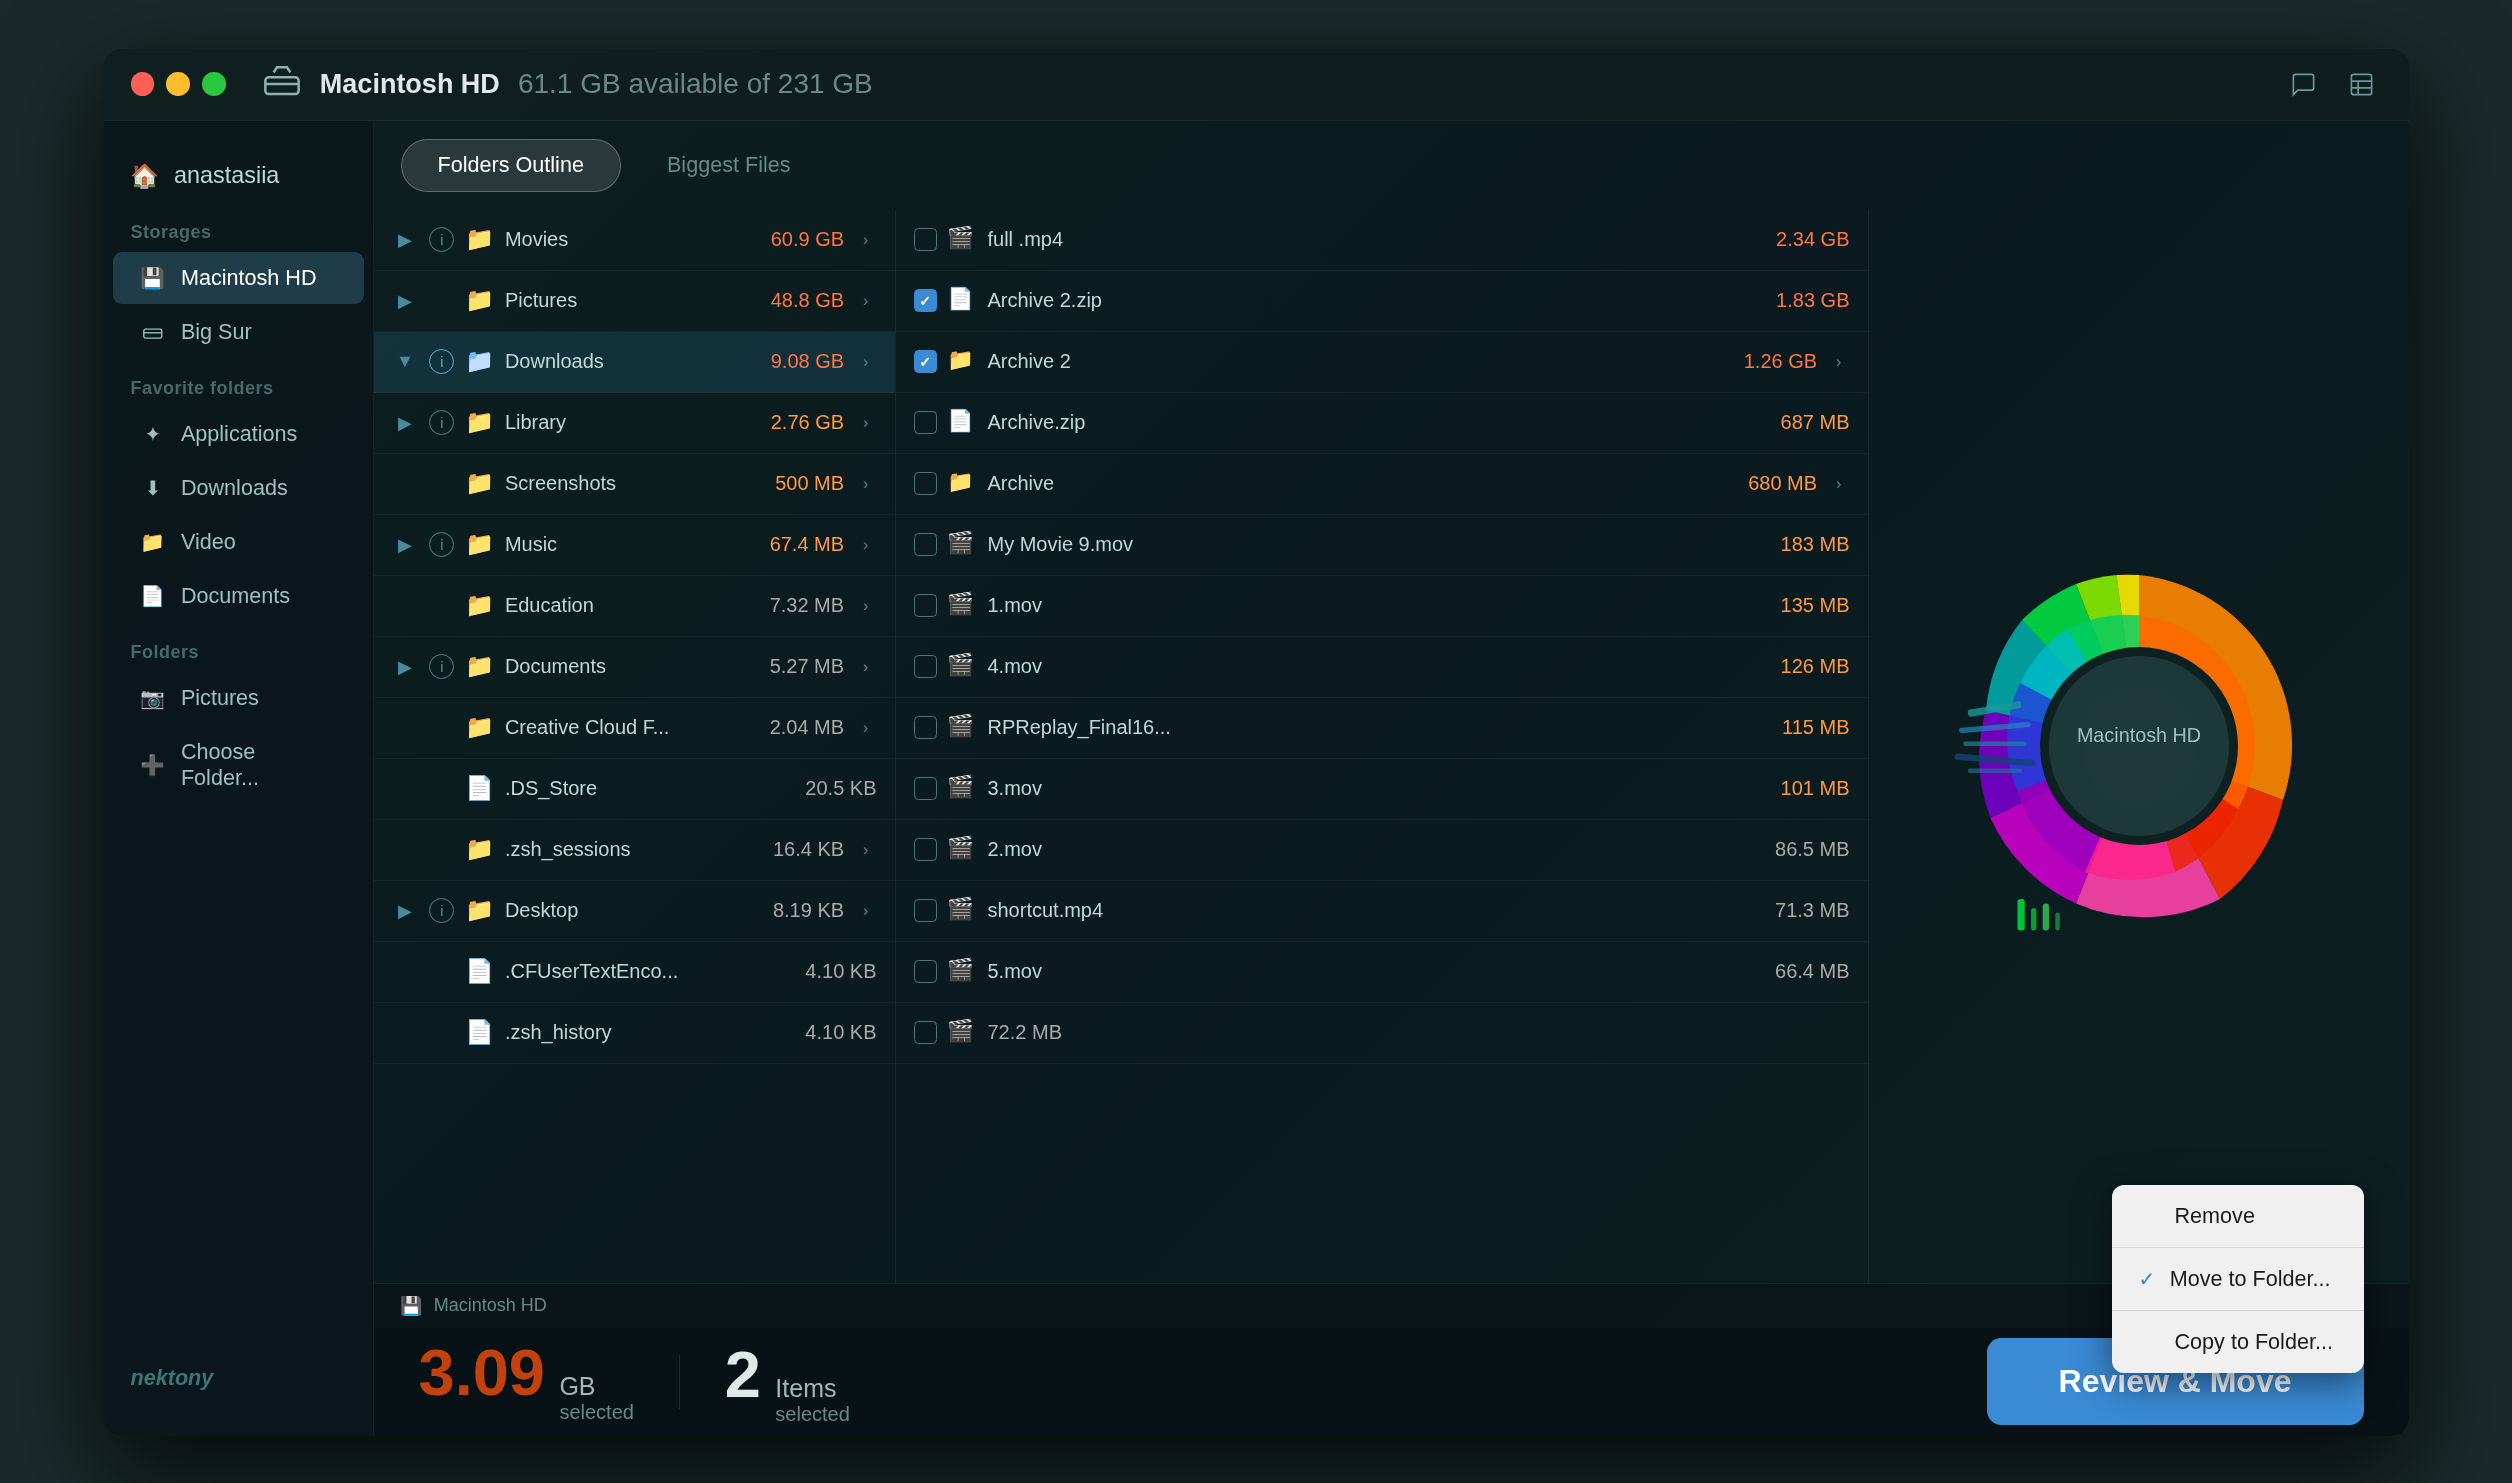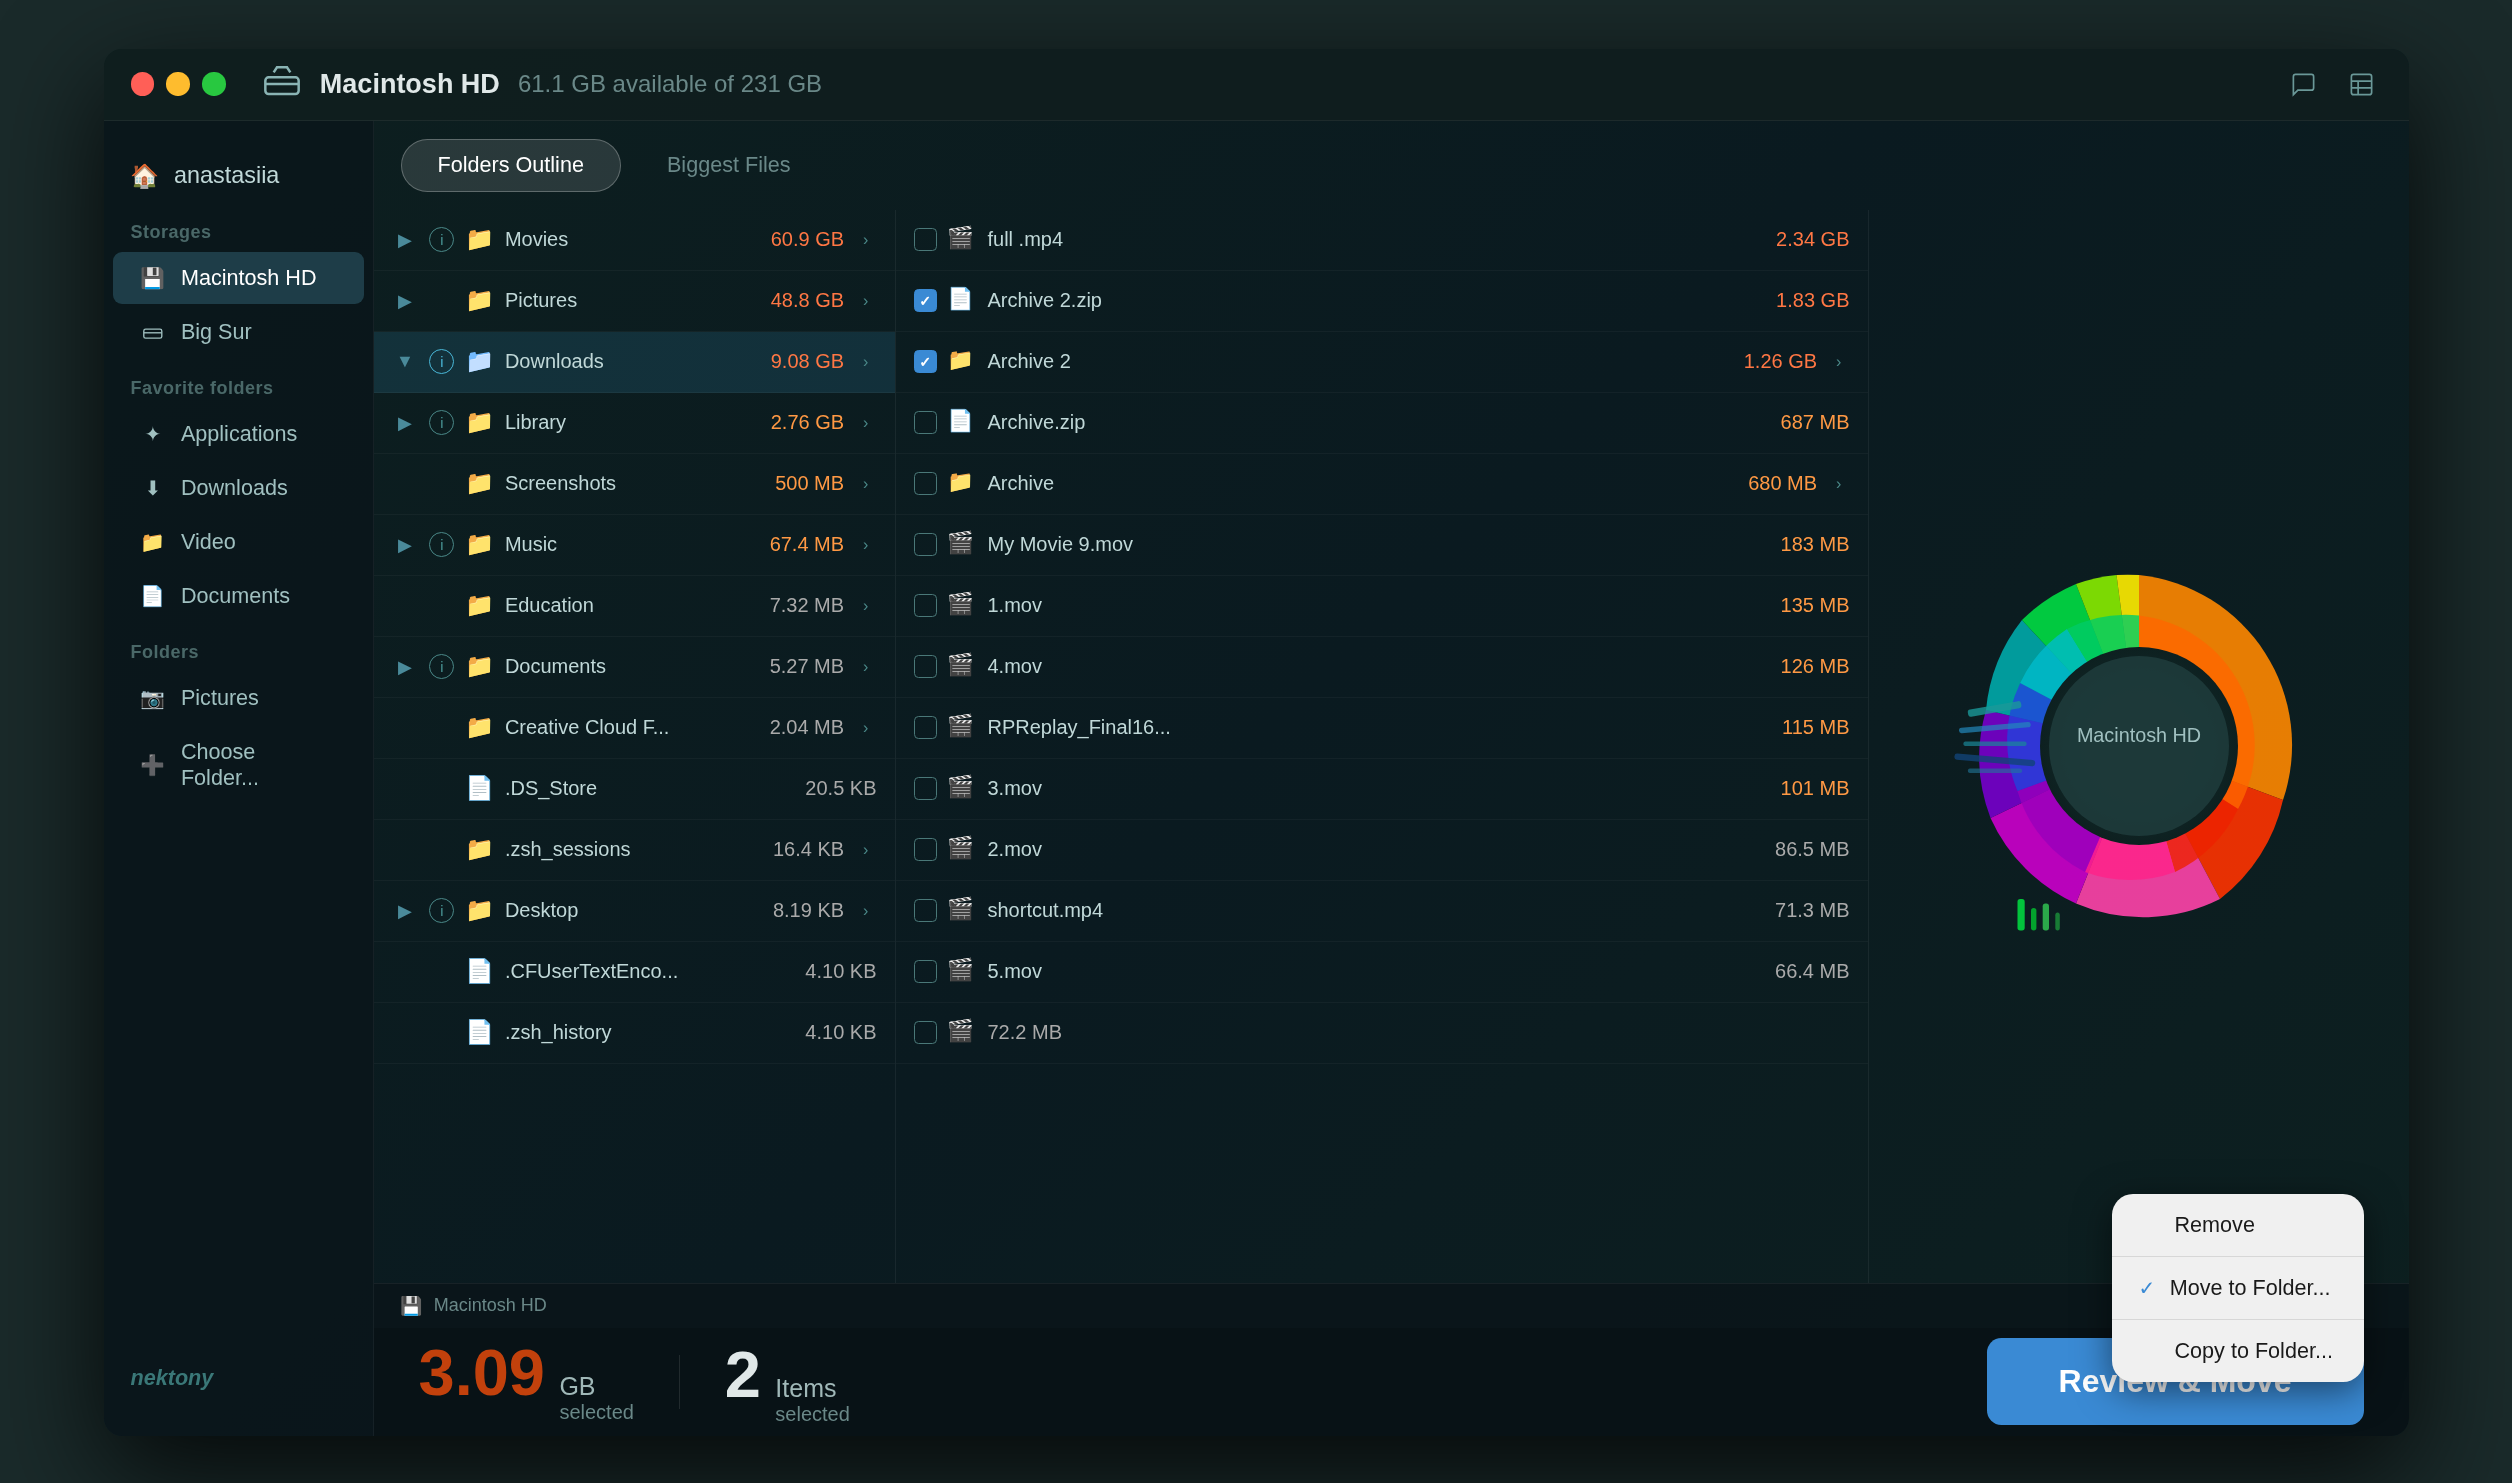--- a/index.html
+++ b/index.html
@@ -55,21 +55,21 @@
       width: 40px;
       height: 40px;
       color: #8ab4b4;
     }
     .titlebar-title {
       font-size: 27px;
       font-weight: 600;
       color: #e0e8e8;
     }
     .titlebar-sub {
-      font-size: 24px;
+      font-size: 28px;
       color: #6a8888;
       text-align: center;
     }
     .titlebar-icons {
       display: flex;
       gap: 18px;
       margin-left: auto;
     }
     .titlebar-icon-btn {
       width: 40px;
@@ -365,24 +365,24 @@
       border: none;
       border-radius: 14.4px;
       padding: 25px 72px;
       font-size: 32px;
       font-weight: 600;
       cursor: pointer;
       white-space: nowrap;
     }
     .context-menu {
       position: absolute;
-      bottom: 54px;
+      bottom: 63px;
       right: 45px;
       background: #f0f0f0;
-      border-radius: 21px;
+      border-radius: 12px;
       box-shadow: 0 9px 36px rgba(0,0,0,0.5);
       overflow: hidden;
       min-width: 252px;
       z-index: 100;
     }
     .context-item {
       padding: 18px 27px;
       font-size: 21.6px;
       color: #1a1a1a;
       cursor: pointer;

